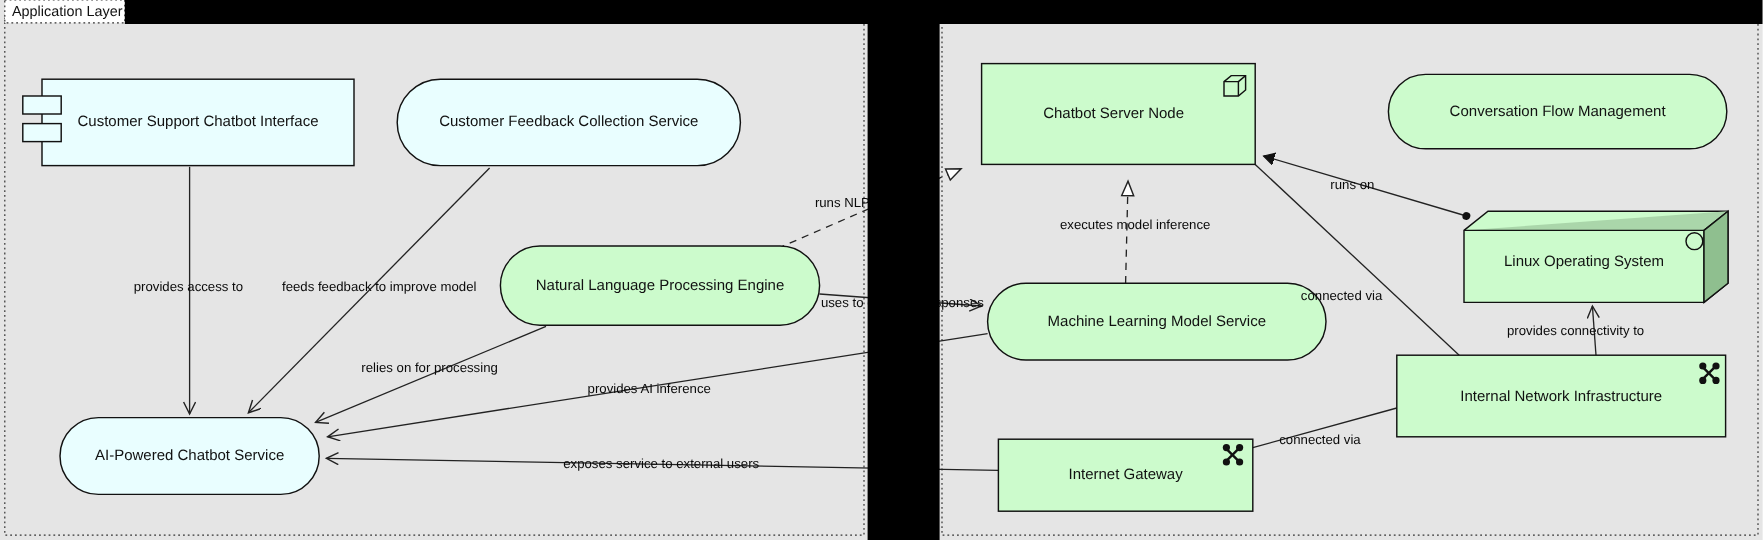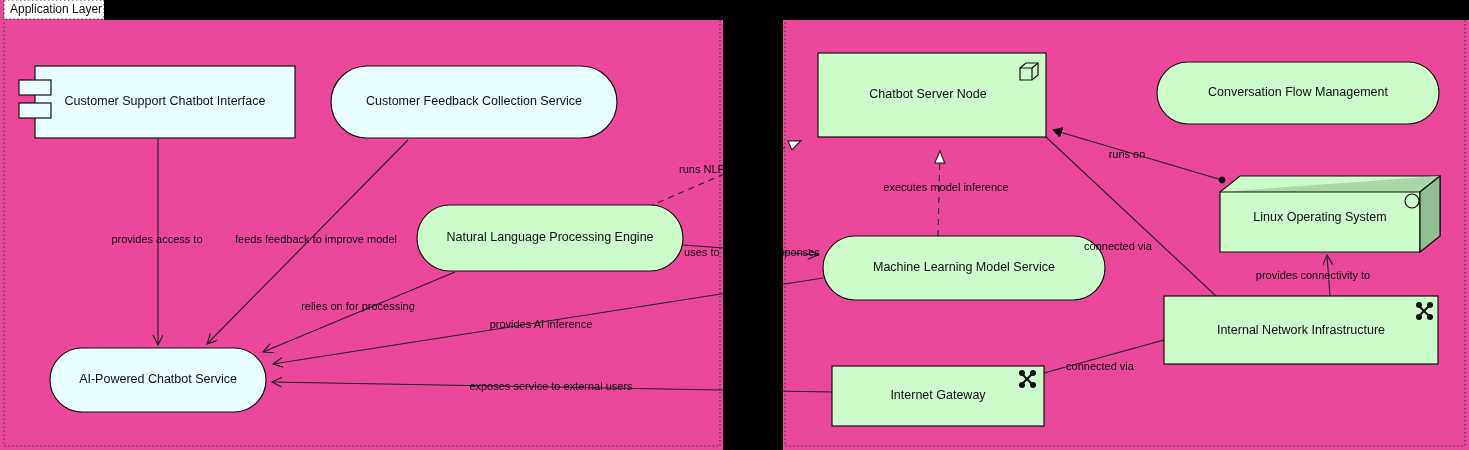--- a/index.html
+++ b/index.html
@@ -7,21 +7,21 @@
     padding: 0;
     background: #ffffff;
   }
   body {
     font-family: "Liberation Sans", sans-serif;
   }
   #canvas {
     position: relative;
     width: 1469px;
     height: 450px;
-    background: #ec4899;
+    background: #e5e5e5;
     overflow: hidden;
   }
   #diagram-svg {
     position: absolute;
     left: 0;
     top: 0;
     width: 1469px;
     height: 450px;
   }
   .node-label {

